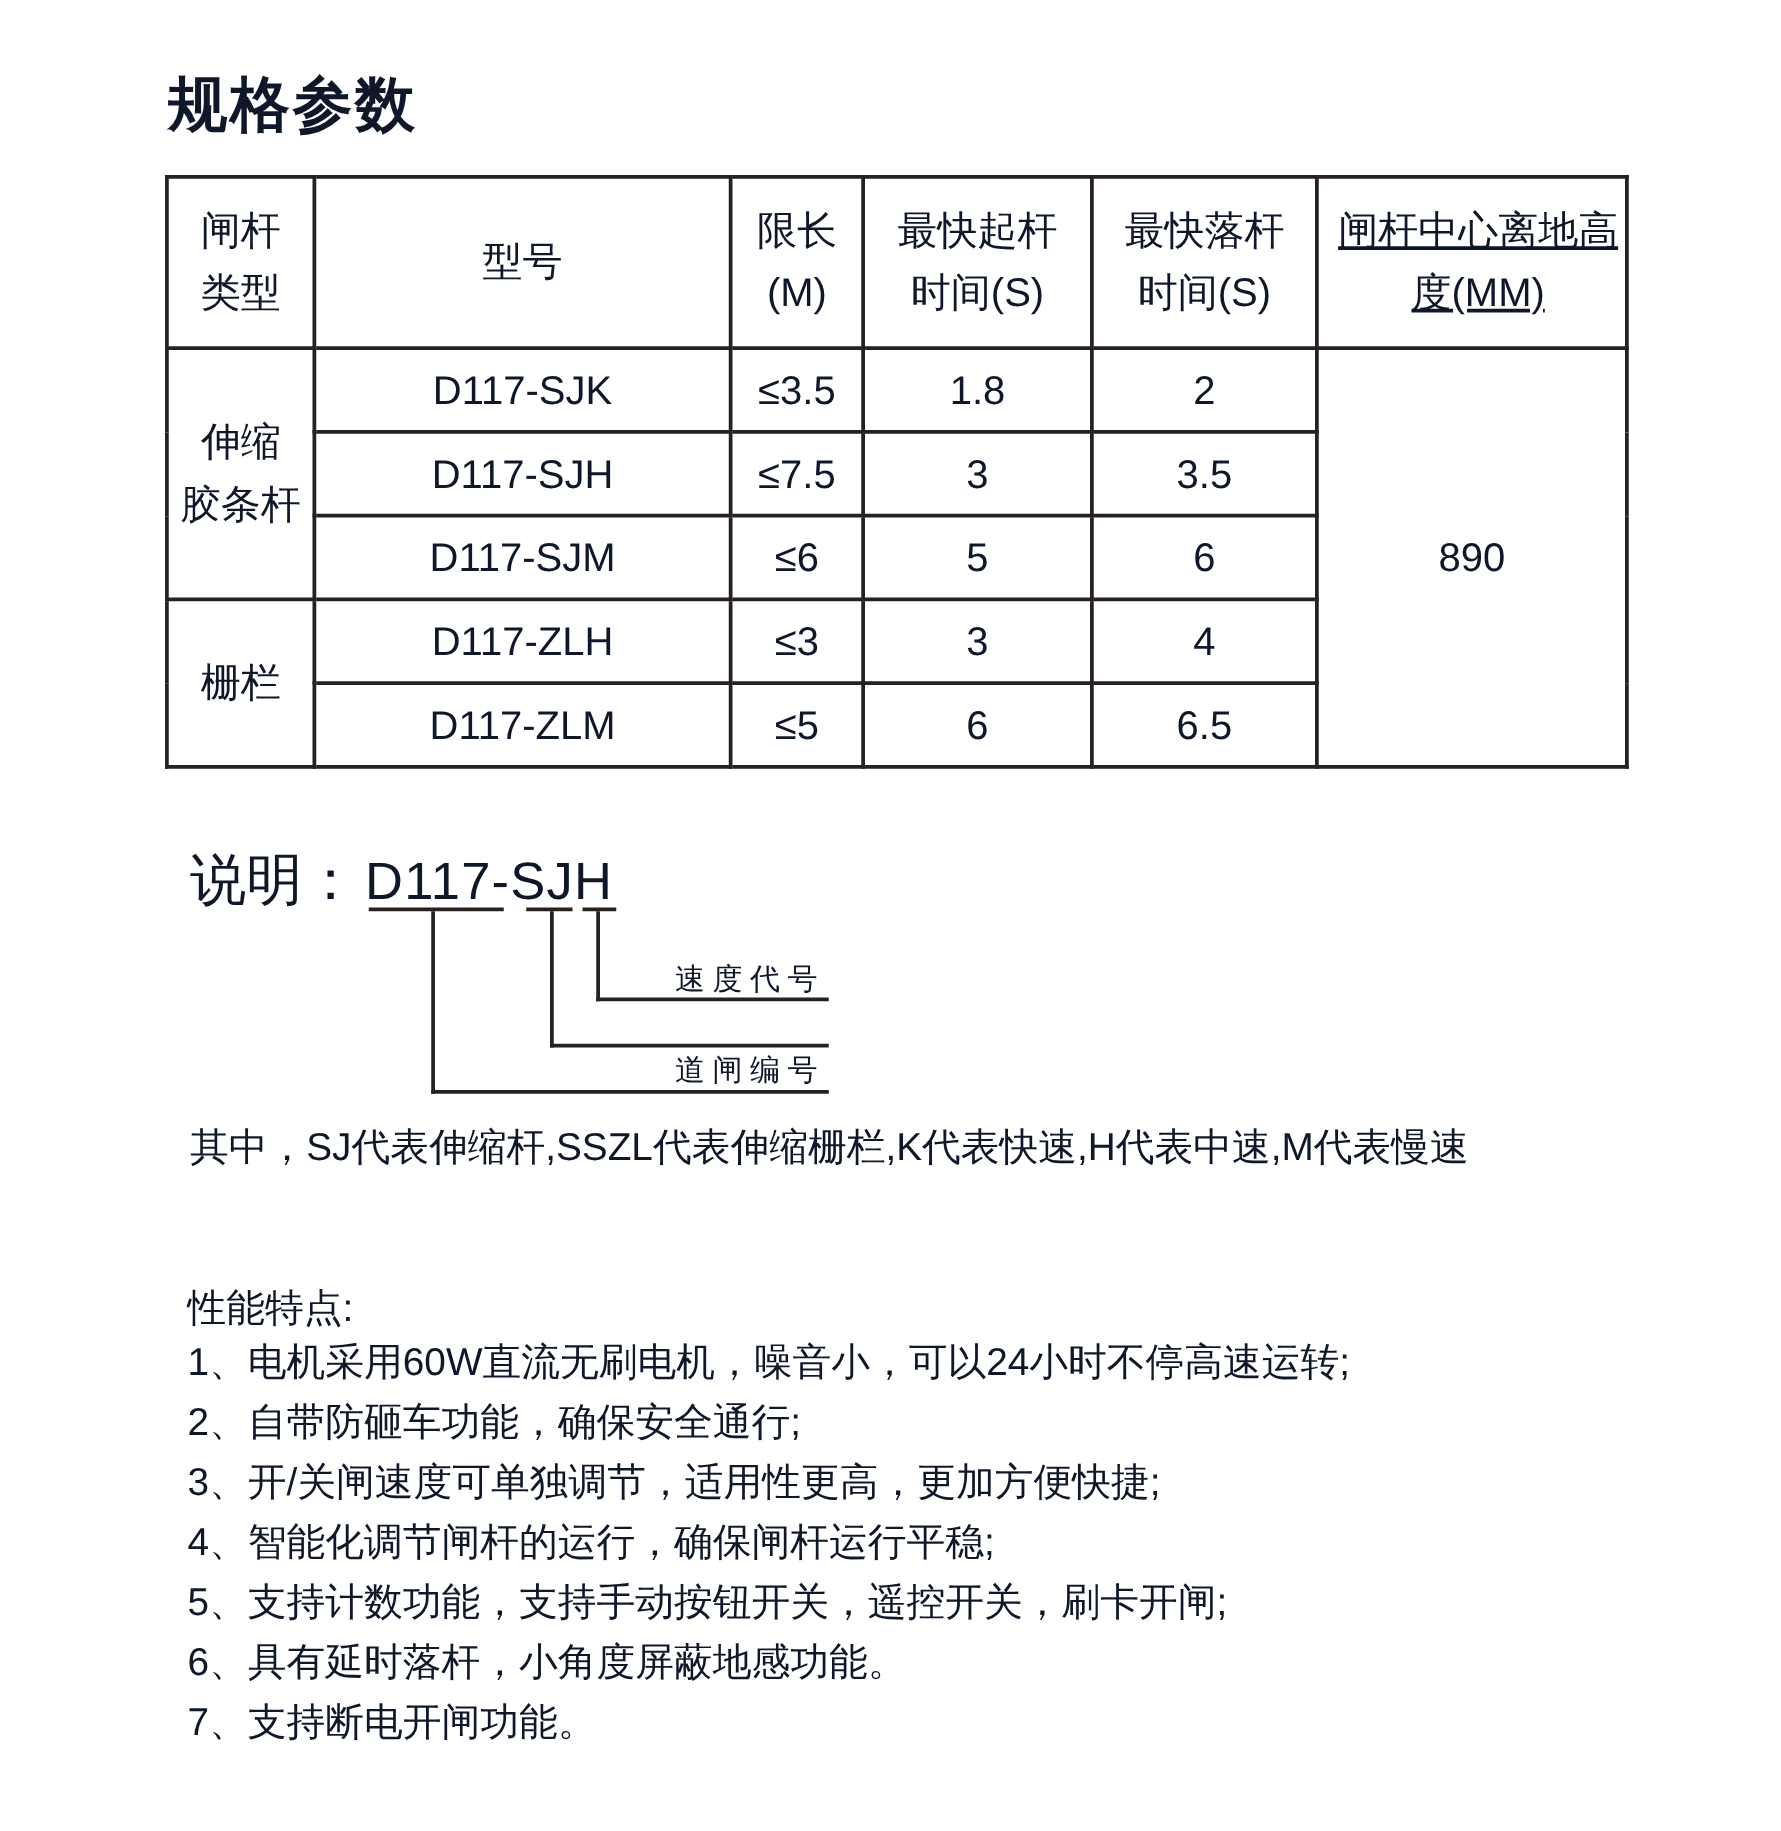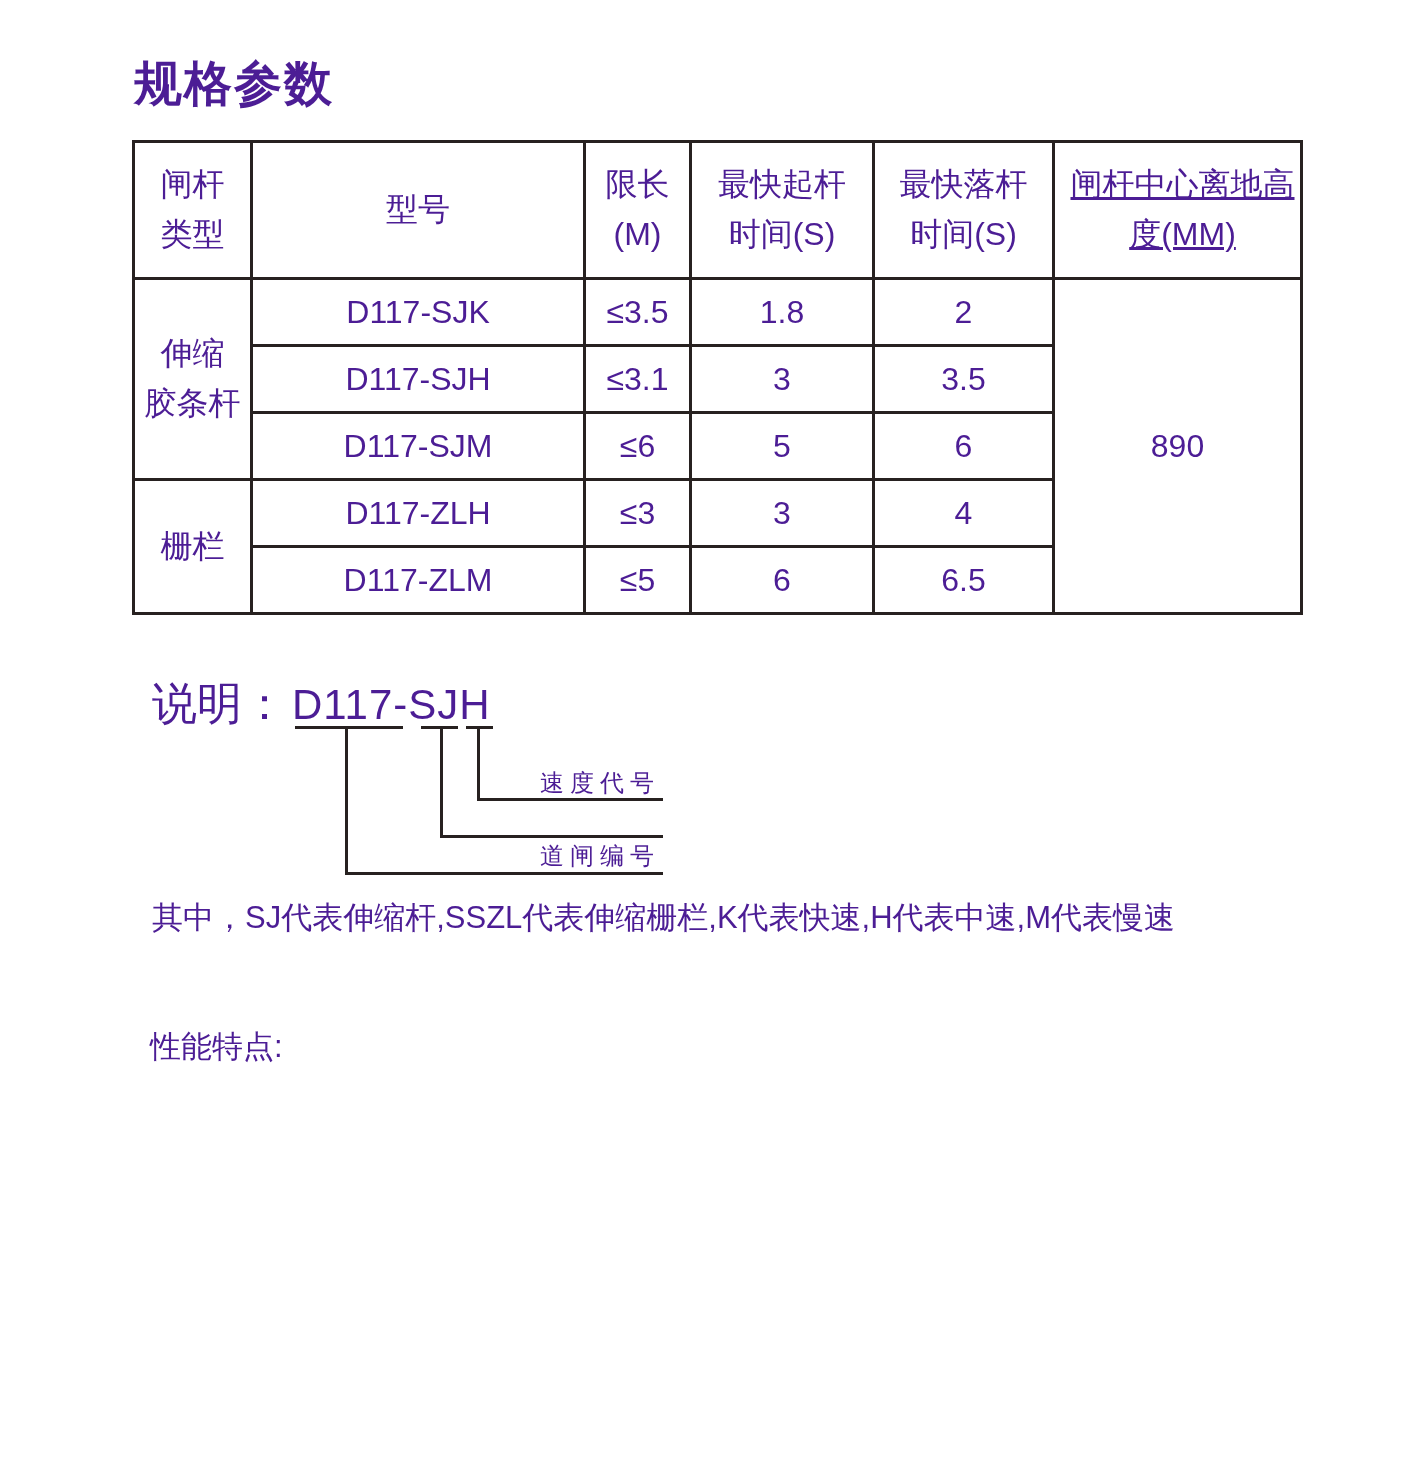--- a/index.html
+++ b/index.html
@@ -1,18 +1,18 @@
 <!DOCTYPE html>
 <html><head>
 <meta charset="utf-8">
 <style>
   html,body{margin:0;padding:0;background:#ffffff;}
   .page{
     position:relative;width:1425px;height:1465px;background:#ffffff;overflow:hidden;
-    font-family:"Liberation Sans","DejaVu Sans",sans-serif;color:#4c1d95;
+    font-family:"Liberation Sans","DejaVu Sans",sans-serif;color:#0f172a;
   }
   
   .title{position:absolute;left:134px;top:52px;margin:0;font-size:48px;font-weight:600;letter-spacing:2px;}
 
   
   .spec-table{
     position:absolute;left:132px;top:140px;width:1168px;
     border-collapse:collapse;table-layout:fixed;
   }
   .spec-table th,.spec-table td{
@@ -85,21 +85,21 @@
         <th class="pre" rowspan="3">伸缩
 胶条杆</th>
         <td>D117-SJK</td>
         <td>≤3.5</td>
         <td>1.8</td>
         <td>2</td>
         <td rowspan="5">890</td>
       </tr>
       <tr>
         <td>D117-SJH</td>
-        <td>≤3.1</td>
+        <td>≤7.5</td>
         <td>3</td>
         <td>3.5</td>
       </tr>
       <tr>
         <td>D117-SJM</td>
         <td>≤6</td>
         <td>5</td>
         <td>6</td>
       </tr>
       <tr>
@@ -130,14 +130,23 @@
     <div class="conn conn-rod"></div>
     <div class="conn conn-speed"></div>
 
     <div class="code-label label-speed">速度代号</div>
     <div class="code-label label-number">道闸编号</div>
   </div>
 
   <p class="note">其中，SJ代表伸缩杆,SSZL代表伸缩栅栏,K代表快速,H代表中速,M代表慢速</p>
 
   <div class="features-title">性能特点:</div>
+  <div class="features-list">
+    <div class="feature-item">1、电机采用60W直流无刷电机，噪音小，可以24小时不停高速运转;</div>
+    <div class="feature-item">2、自带防砸车功能，确保安全通行;</div>
+    <div class="feature-item">3、开/关闸速度可单独调节，适用性更高，更加方便快捷;</div>
+    <div class="feature-item">4、智能化调节闸杆的运行，确保闸杆运行平稳;</div>
+    <div class="feature-item">5、支持计数功能，支持手动按钮开关，遥控开关，刷卡开闸;</div>
+    <div class="feature-item">6、具有延时落杆，小角度屏蔽地感功能。</div>
+    <div class="feature-item">7、支持断电开闸功能。</div>
+  </div>
 
 </div>
 
 </body></html>

